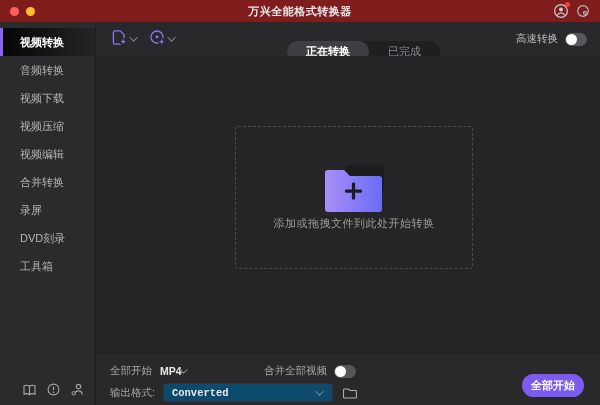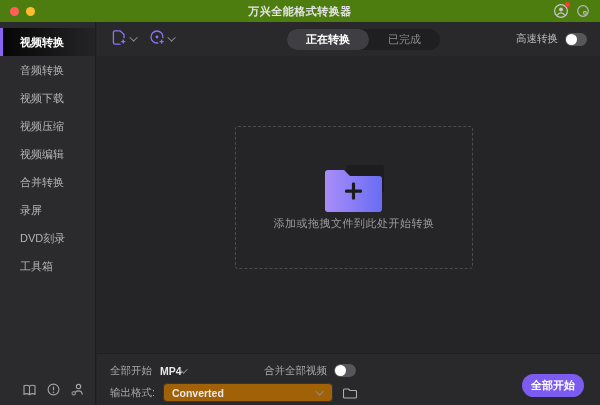--- a/index.html
+++ b/index.html
@@ -3,41 +3,41 @@
 <meta charset="utf-8">
 <style>
   * { margin:0; padding:0; box-sizing:border-box; }
   html,body { background:#111; }
   .window {
     position:relative; width:600px; height:405px; overflow:hidden;
     background:#252527; font-family:"Liberation Sans", sans-serif;
     -webkit-font-smoothing:antialiased;
   }
   
-  .titlebar { position:absolute; top:0; left:0; right:0; height:22px; background:#4d7c0f; }
+  .titlebar { position:absolute; top:0; left:0; right:0; height:22px; background:#7f1d1d; }
   .tl { position:absolute; top:7px; width:9px; height:9px; border-radius:50%; }
   .title { position:absolute; left:0; right:0; top:0; line-height:22px; text-align:center;
            font-size:11px; font-weight:700; color:#e3e3e5; letter-spacing:.5px; }
   .tb-icon { position:absolute; top:3px; width:16px; height:16px; }
   .badge { position:absolute; top:-1px; right:-1px; width:5px; height:5px; border-radius:50%; background:#ff3b30; }
   
   .sidebar { position:absolute; top:22px; left:0; width:96px; bottom:0; background:#2b2b2d;
              border-right:1px solid #1e1e20; padding-top:6px; }
   .side-item { position:relative; height:28px; line-height:28px; padding-left:20px;
                font-size:11px; color:#b5b5b7; cursor:default; }
   .side-item.active { background:linear-gradient(90deg,#050505 0%,#232325 95%); color:#ffffff; font-weight:700; }
   .side-item.active::before { content:""; position:absolute; left:0; top:0; bottom:0; width:3px; background:#8a63f3; }
   .side-footer { position:absolute; bottom:9px; left:0; width:96px; display:flex; gap:11px; padding-left:23px; align-items:center; }
   .side-footer svg { display:block; }
   
   .toolbar { position:absolute; top:22px; left:97px; right:0; height:34px; background:#29292b; }
   .tool-group { position:absolute; top:0; height:34px; display:flex; align-items:center; gap:4px; }
   .chev { width:6px; height:6px; border-left:1.5px solid #8e8e92; border-bottom:1.5px solid #8e8e92;
           transform:rotate(-45deg) translateY(-2px); display:inline-block; }
-  .tabs { position:absolute; left:190px; top:7px; height:21px; background:#1f1f21; border-radius:11px;
+  .tabs { position:absolute; left:190px; top:19px; height:21px; background:#1f1f21; border-radius:11px;
           display:flex; align-items:center; }
   .tab { padding:0 19px; line-height:21px; font-size:11px; color:#8e8e93; border-radius:11px; cursor:default; }
   .tab.active { background:#3f3f43; color:#ffffff; font-weight:700; }
   .hispeed { position:absolute; right:13px; top:0; height:34px; display:flex; align-items:center; gap:7px; }
   .hispeed-label { font-size:10.5px; color:#bcbcbe; }
   .toggle { position:relative; width:22px; height:13px; border-radius:7px; background:#57575b; }
   .toggle .knob { position:absolute; left:1px; top:1px; width:11px; height:11px; border-radius:50%; background:#ffffff; }
   
   .main { position:absolute; top:56px; left:97px; right:0; bottom:52px; background:#252527; }
   .dropzone { position:absolute; left:138px; top:70px; width:238px; height:143px;
@@ -45,23 +45,23 @@
               display:flex; flex-direction:column; align-items:center; justify-content:center; }
   .drop-hint { font-size:11px; color:#9c9c9e; letter-spacing:.5px; }
   
   .bottombar { position:absolute; left:97px; right:0; bottom:0; height:52px; background:#29292b; border-top:1px solid #1f1f21; }
   .row { position:absolute; left:13px; display:flex; align-items:center; }
   .row1 { top:10px; height:14px; }
   .row2 { top:29px; height:19px; }
   .bb-label { font-size:10.5px; color:#a7a7a9; }
   .ghost-select { display:flex; align-items:center; width:86px; margin-left:8px; }
   .ghost-select .val { font-size:10.5px; font-weight:700; color:#e8e8ea; }
-  .merge-wrap { display:flex; align-items:flex-start; gap:7px; margin-left:18px; }
+  .merge-wrap { display:flex; align-items:flex-end; gap:7px; margin-left:18px; }
   .path-select { display:flex; align-items:center; justify-content:space-between; width:170px; height:19px;
-                 margin-left:8px; background:#a16207; border:1px solid #353537; border-radius:4px; padding:0 8px; }
+                 margin-left:8px; background:#0c4a6e; border:1px solid #353537; border-radius:4px; padding:0 8px;font-family:Liberation Mono, monospace; }
   .path-select .val { font-size:10.5px; font-weight:700; color:#e8e8ea; }
   .browse { margin-left:10px; display:flex; align-items:center; }
   .start-btn { position:absolute; right:16px; top:20px; width:62px; height:23px; border-radius:12px;
                background:#7c5cf0; color:#ffffff; font-size:11px; font-weight:700;
                display:flex; align-items:center; justify-content:center; border:none; cursor:pointer; }
 </style>
 </head>
 <body>
 
 <div class="window">

